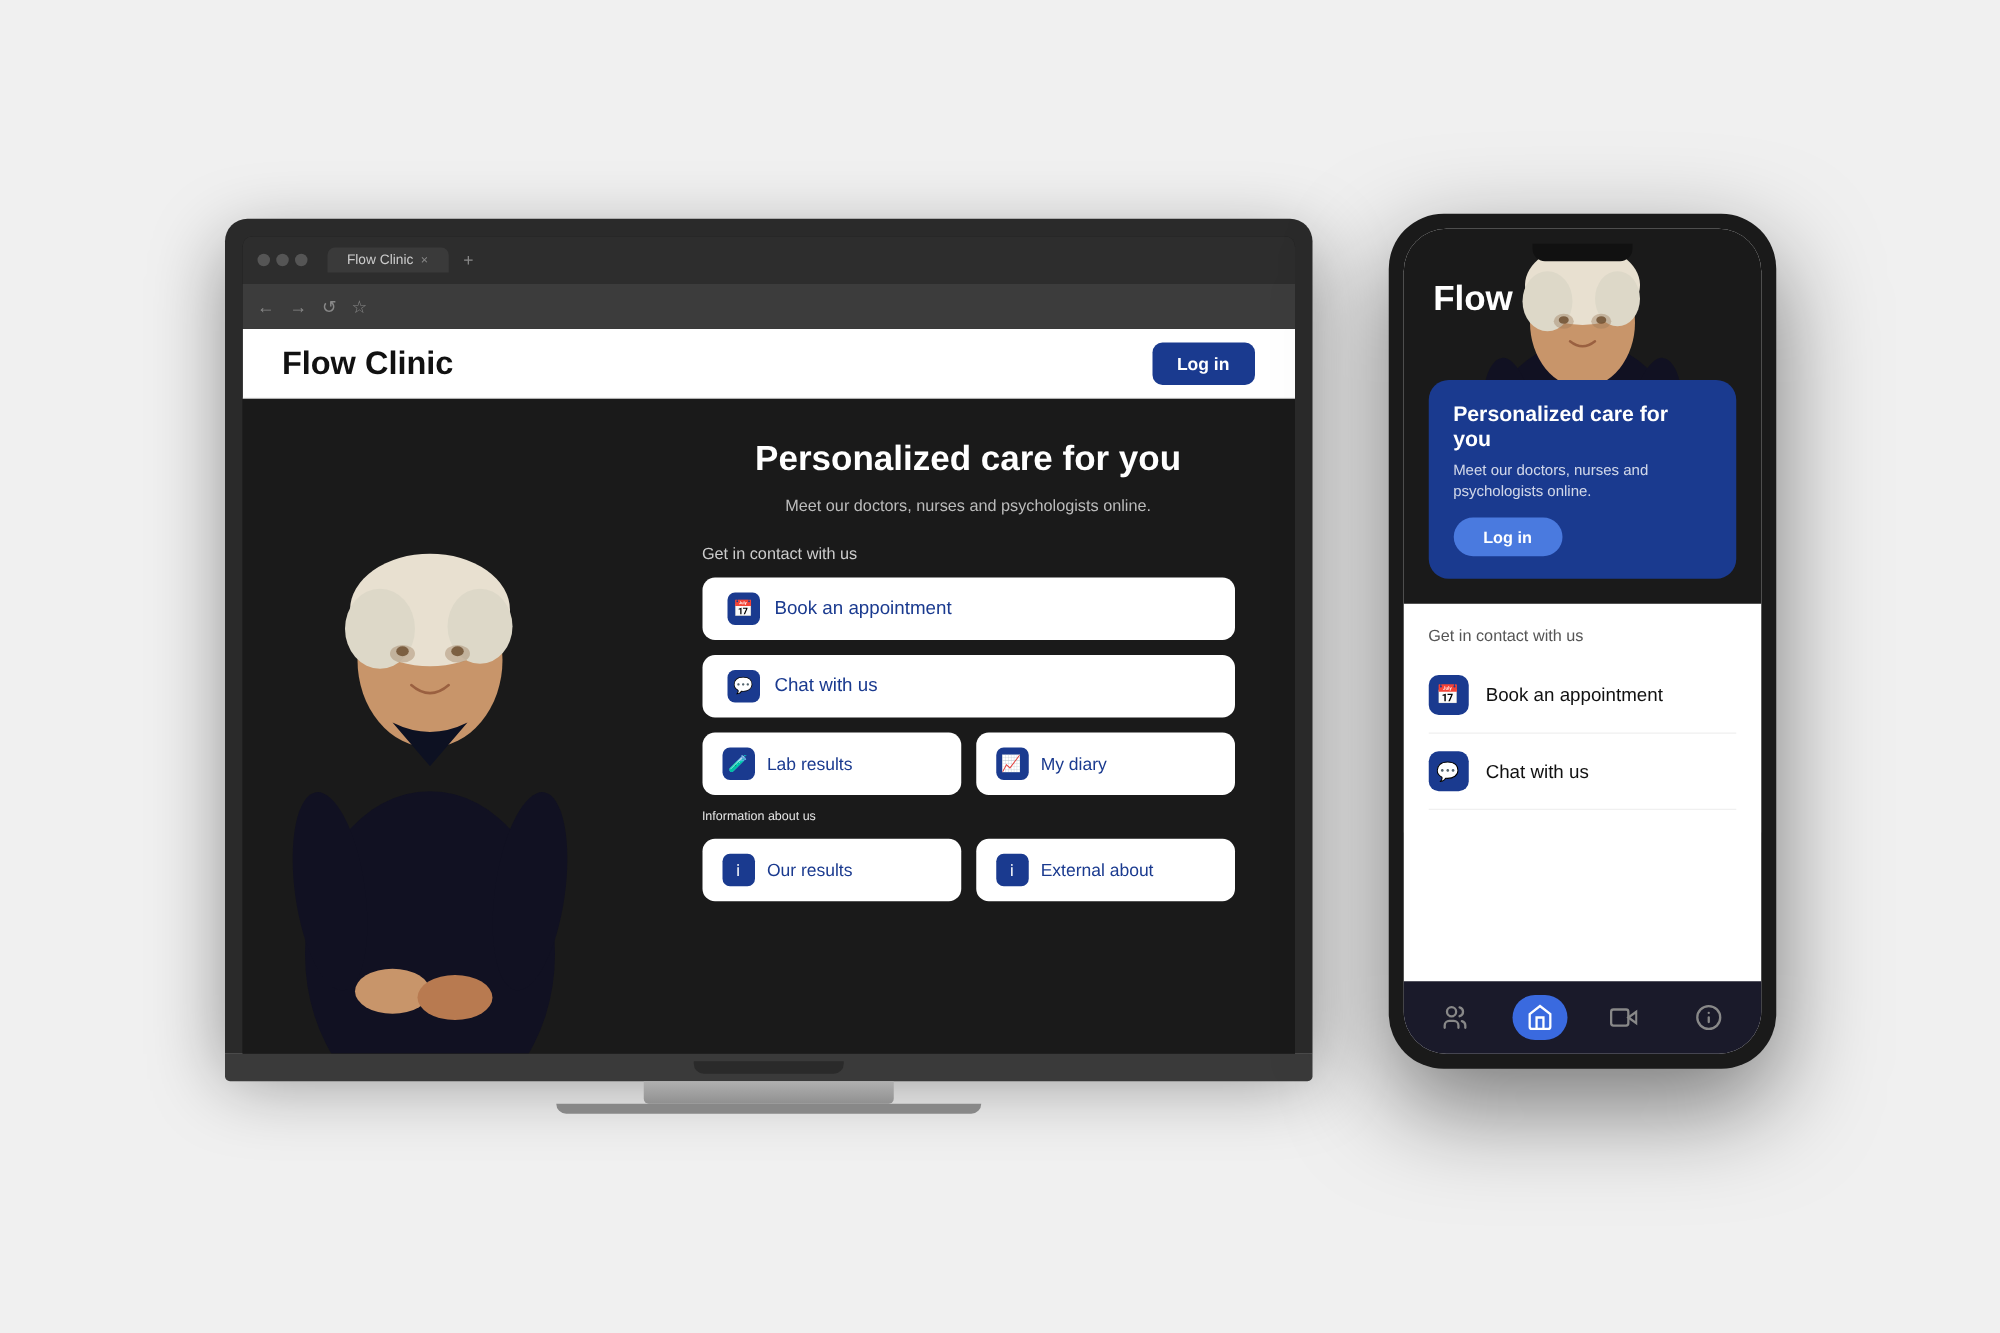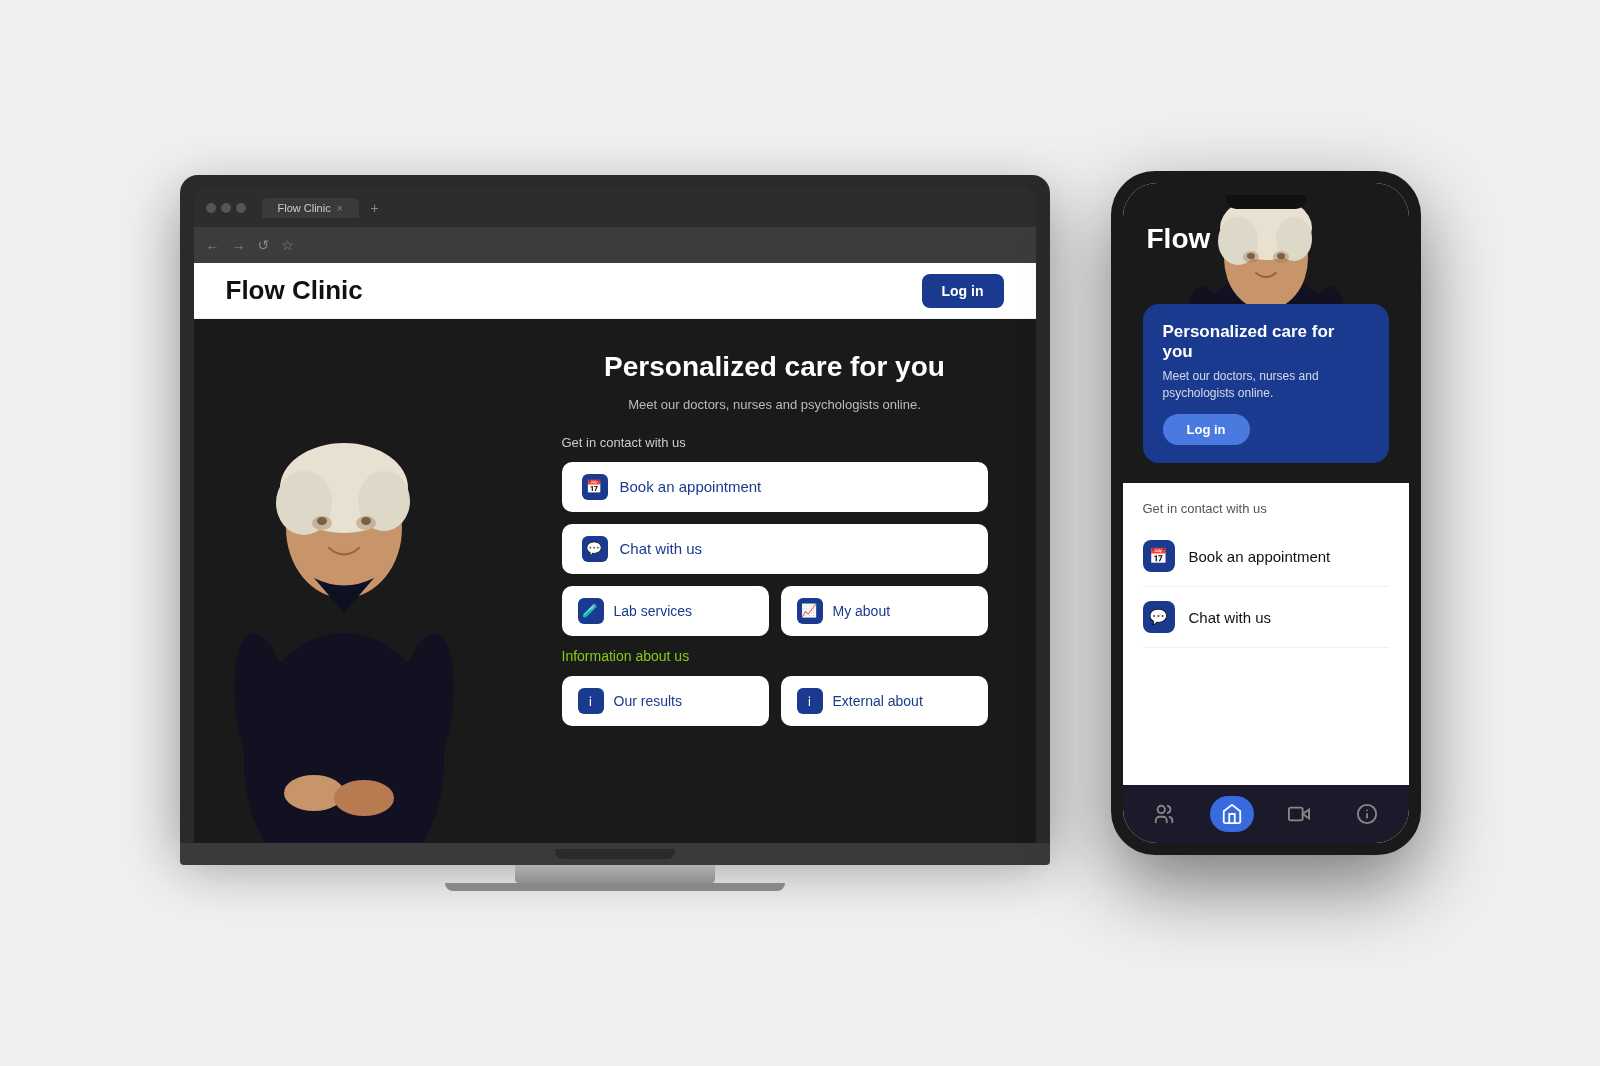--- a/index.html
+++ b/index.html
@@ -241,22 +241,22 @@
       align-items: center;
       gap: 10px;
       cursor: pointer;
       flex: 1;
       font-size: 14px;
       color: #1a3a8f;
       font-weight: 500;
     }
 
     .info-label {
-      font-size: 14px;
-      color: #84cc16;
+      font-size: 10px;
+      color: #e5e5e5;
     }
 
     
     .laptop-base {
       background: #3a3a3a;
       height: 22px;
       border-radius: 0 0 4px 4px;
       display: flex;
       justify-content: center;
       align-items: center;
@@ -528,25 +528,25 @@
               </button>
 
               <button class="action-btn-wide">
                 <span class="action-btn-icon">💬</span>
                 <span>Chat with us</span>
               </button>
 
               <div class="action-btns-row">
                 <button class="action-btn-half">
                   <span class="action-btn-icon">🧪</span>
-                  <span>Lab services</span>
+                  <span>Lab results</span>
                 </button>
                 <button class="action-btn-half">
                   <span class="action-btn-icon">📈</span>
-                  <span>My about</span>
+                  <span>My diary</span>
                 </button>
               </div>
 
               <p class="info-label">Information about us</p>
               <div class="action-btns-row">
                 <button class="action-btn-half">
                   <span class="action-btn-icon">ℹ</span>
                   <span>Our results</span>
                 </button>
                 <button class="action-btn-half">

